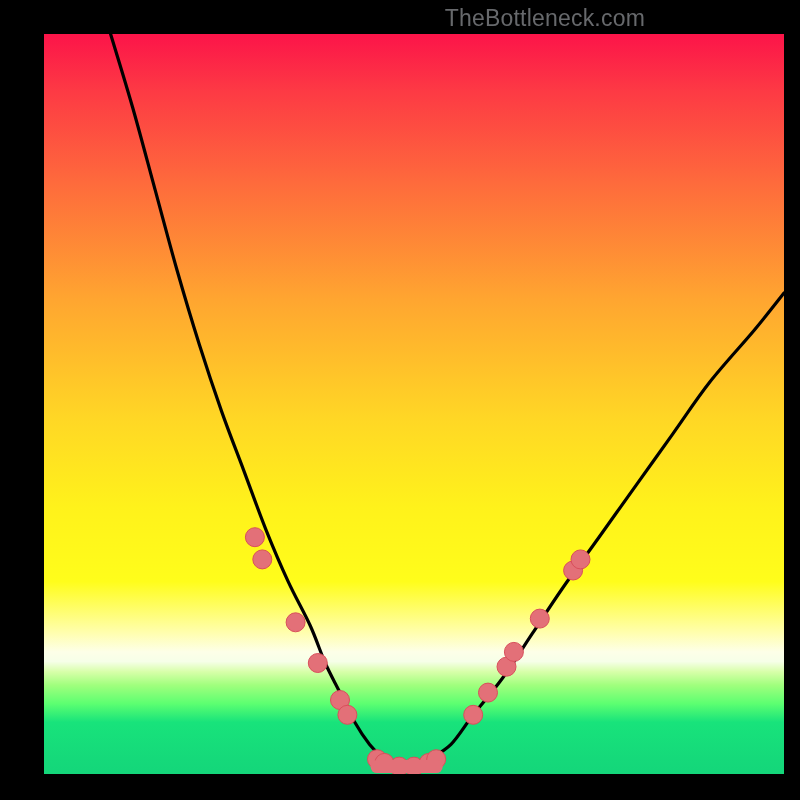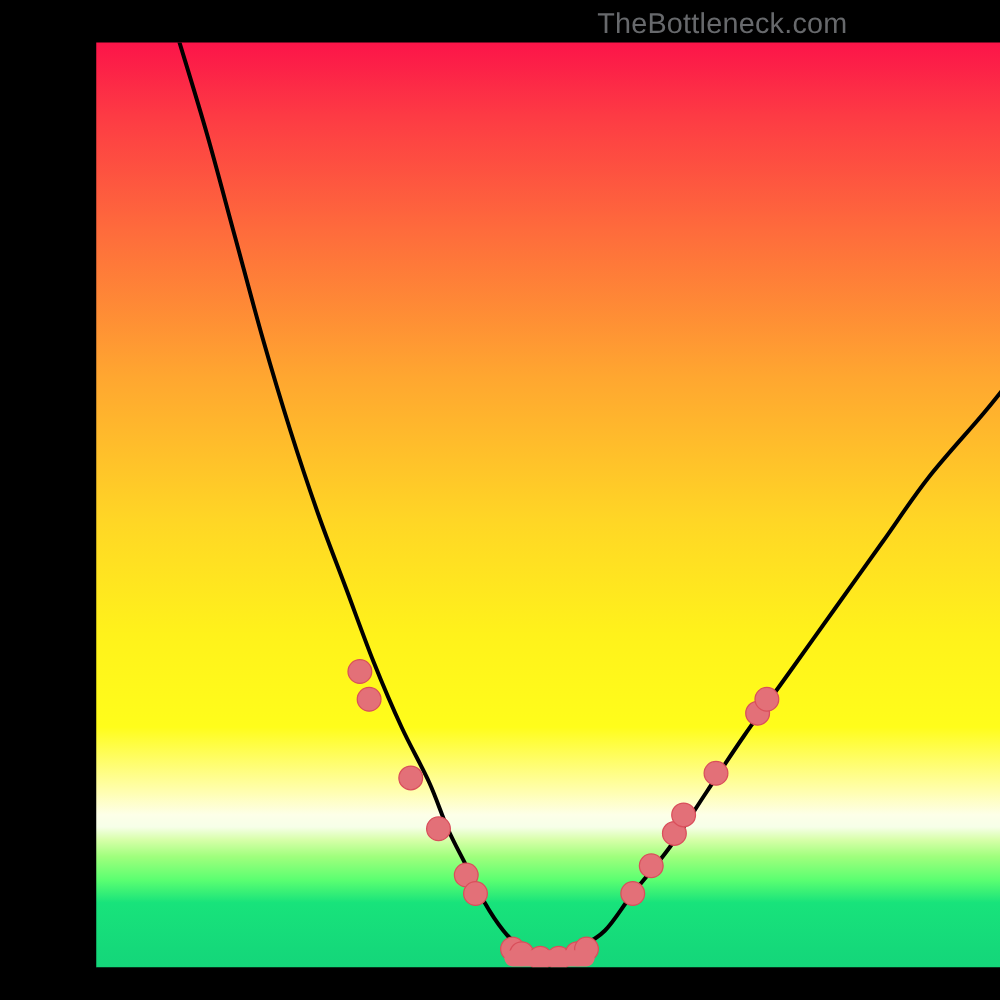--- a/index.html
+++ b/index.html
@@ -11,21 +11,20 @@
     background: #000;
     font-family: Arial, Helvetica, sans-serif;
   }
   .frame {
     position: absolute;
     left: 0;
     top: 0;
     width: 659px;
     height: 800px;
     background: #000;
-    margin-left: 33px;
   }
   .plot-bg {
     position: absolute;
     left: 44px;
     top: 34px;
     width: 740px;
     height: 740px;
     
     background: linear-gradient(
       to bottom,

